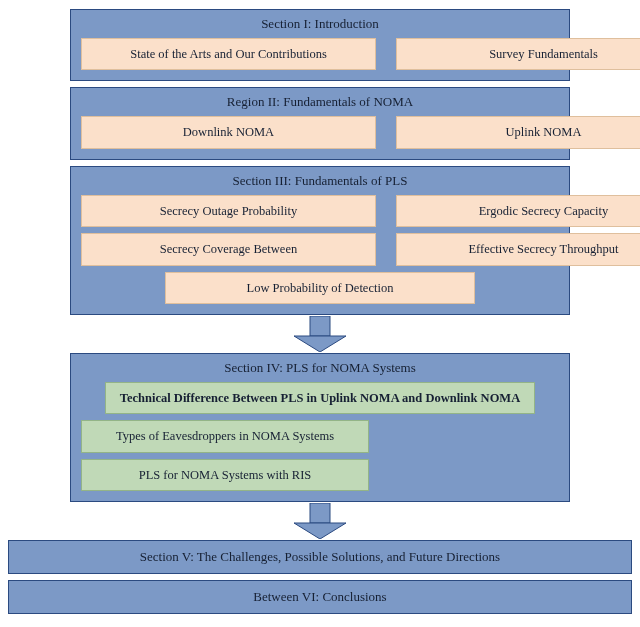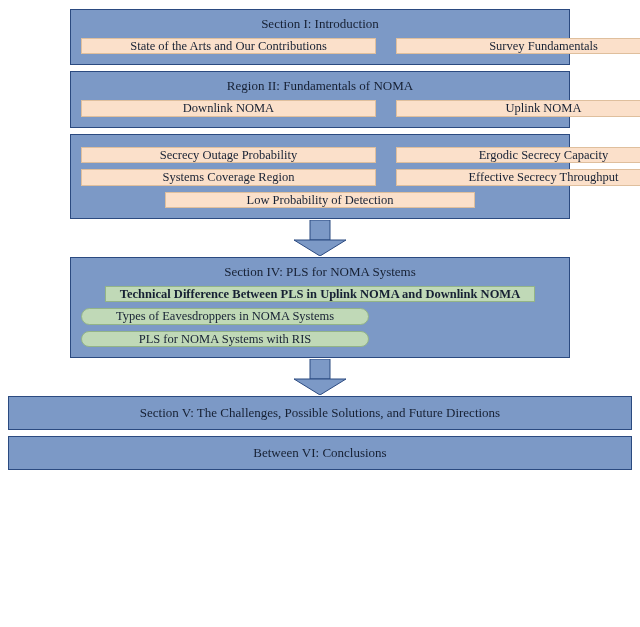--- a/index.html
+++ b/index.html
@@ -46,34 +46,34 @@
     justify-content:space-between;
     gap:20px;
     margin-top:6px;
   }
   .row.center{
     justify-content:center;
   }
   .chip{
     flex:1 1 0;
     text-align:center;
-    padding:0 6px;
+    padding:8px 6px;
     font-size:12.5px;
     line-height:1.15;
   }
   .peach{
     background:var(--peach);
     border:1px solid var(--peach-border);
   }
   .green{
     background:var(--green);
     border:1px solid var(--green-border);
   }
   .w-half{ width:295px; flex:0 0 295px; }
-  .w-half-pad{ width:288px; flex:0 0 288px;border-radius:11px; }
+  .w-half-pad{ width:288px; flex:0 0 288px; }
   .w-wide{ width:430px; flex:0 0 430px;font-weight:bold; }
   .w-center{ width:310px; flex:0 0 310px; }
 
   
   .arrow{
     width:624px;
     height:36px;
     display:flex;
     justify-content:center;
     margin:-2px 0;
@@ -106,26 +106,27 @@
 
   <div class="panel">
     <div class="panel-title">Region II: Fundamentals of NOMA</div>
     <div class="row">
       <div class="chip peach w-half">Downlink NOMA</div>
       <div class="chip peach w-half">Uplink NOMA</div>
     </div>
   </div>
 
   <div class="panel">
+    <div class="panel-title">Section III: Fundamentals of PLS</div>
     <div class="row">
       <div class="chip peach w-half">Secrecy Outage Probability</div>
       <div class="chip peach w-half">Ergodic Secrecy Capacity</div>
     </div>
     <div class="row">
-      <div class="chip peach w-half">Systems Coverage Region</div>
+      <div class="chip peach w-half">Secrecy Coverage Between</div>
       <div class="chip peach w-half">Effective Secrecy Throughput</div>
     </div>
     <div class="row center">
       <div class="chip peach w-center">Low Probability of Detection</div>
     </div>
   </div>
 
   <div class="arrow">
     <svg width="80" height="36" viewBox="0 0 80 36">
       <rect x="30" y="0" width="20" height="20" fill="var(--blue)" stroke="var(--blue-border)"></rect>

